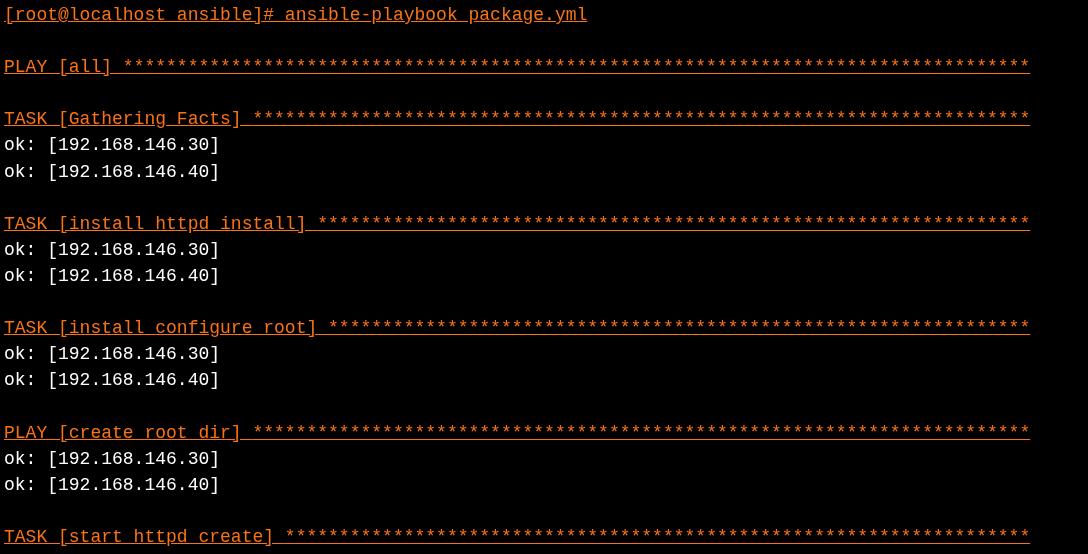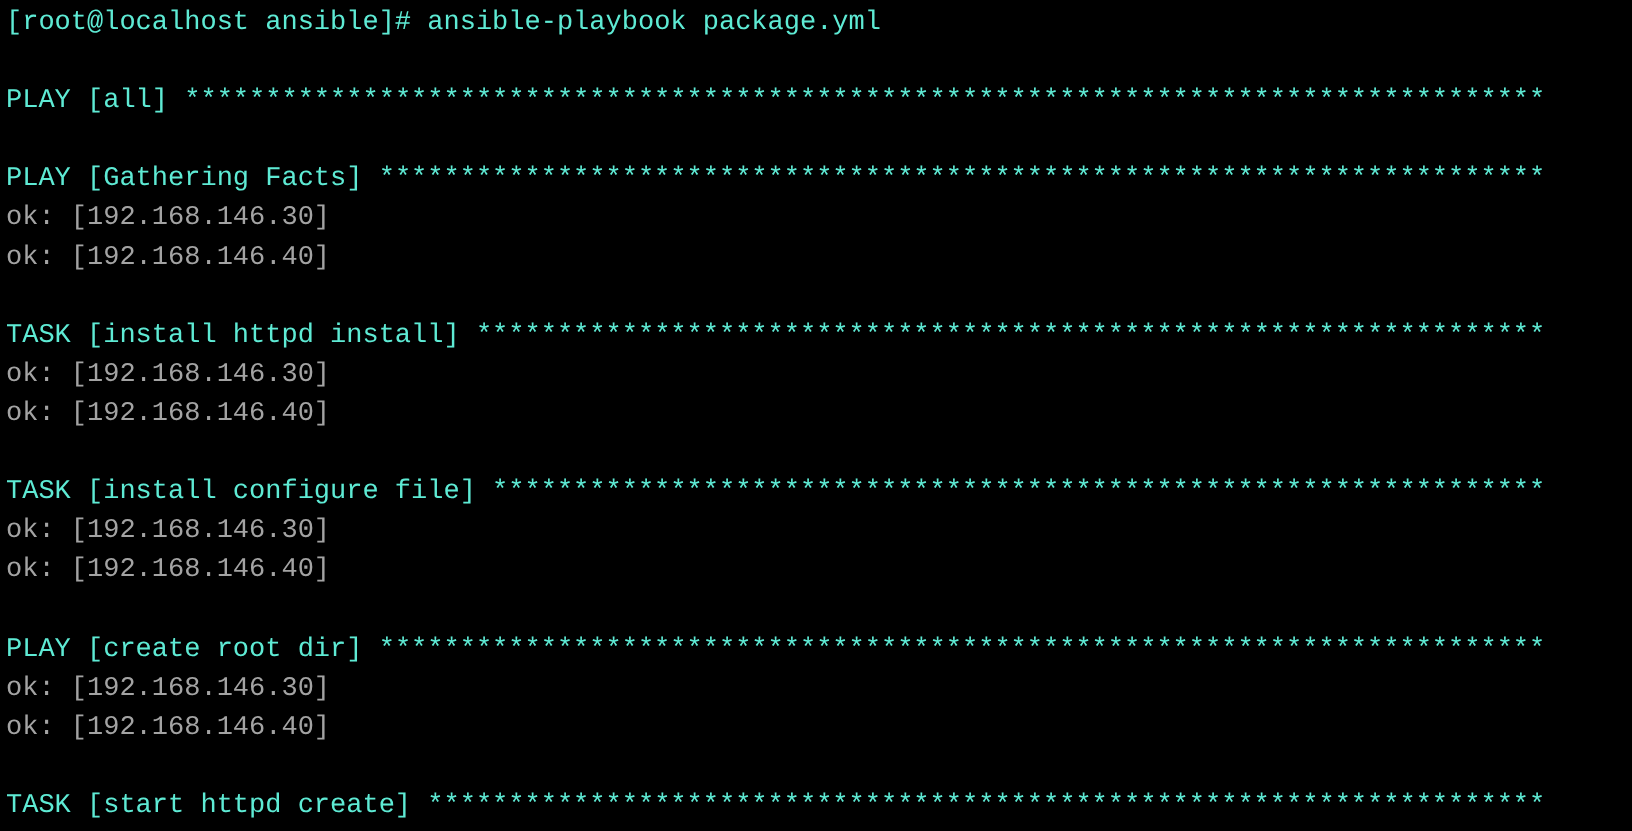--- a/index.html
+++ b/index.html
@@ -16,24 +16,25 @@
       padding: 2px 4px;
       white-space: nowrap;
       overflow: hidden;
       width: 1088px;
       height: 554px;
     }
     .line {
       display: block;
     }
     .white {
-      color: #5eead4;
+      color: #f97316;
+      text-decoration: underline;
     }
     .green {
-      color: #a3a3a3;
+      color: #ffffff;
     }
     .blank {
       height: 1.45em;
     }
   </style>
 </head>
 <body>
 
 <div class="line">
   <span class="white">[root@localhost ansible]# </span><span class="white">ansible-playbook package.yml</span>
@@ -41,37 +42,37 @@
 
 <div class="blank"></div>
 
 <div class="line">
   <span class="white">PLAY [all] </span><span class="white">************************************************************************************</span>
 </div>
 
 <div class="blank"></div>
 
 <div class="line">
-  <span class="white">PLAY [Gathering Facts] </span><span class="white">************************************************************************</span>
+  <span class="white">TASK [Gathering Facts] </span><span class="white">************************************************************************</span>
 </div>
 <div class="line green">ok: [192.168.146.30]</div>
 <div class="line green">ok: [192.168.146.40]</div>
 
 <div class="blank"></div>
 
 <div class="line">
   <span class="white">TASK [install httpd install] </span><span class="white">******************************************************************</span>
 </div>
 <div class="line green">ok: [192.168.146.30]</div>
 <div class="line green">ok: [192.168.146.40]</div>
 
 <div class="blank"></div>
 
 <div class="line">
-  <span class="white">TASK [install configure file] </span><span class="white">*****************************************************************</span>
+  <span class="white">TASK [install configure root] </span><span class="white">*****************************************************************</span>
 </div>
 <div class="line green">ok: [192.168.146.30]</div>
 <div class="line green">ok: [192.168.146.40]</div>
 
 <div class="blank"></div>
 
 <div class="line">
   <span class="white">PLAY [create root dir] </span><span class="white">************************************************************************</span>
 </div>
 <div class="line green">ok: [192.168.146.30]</div>

